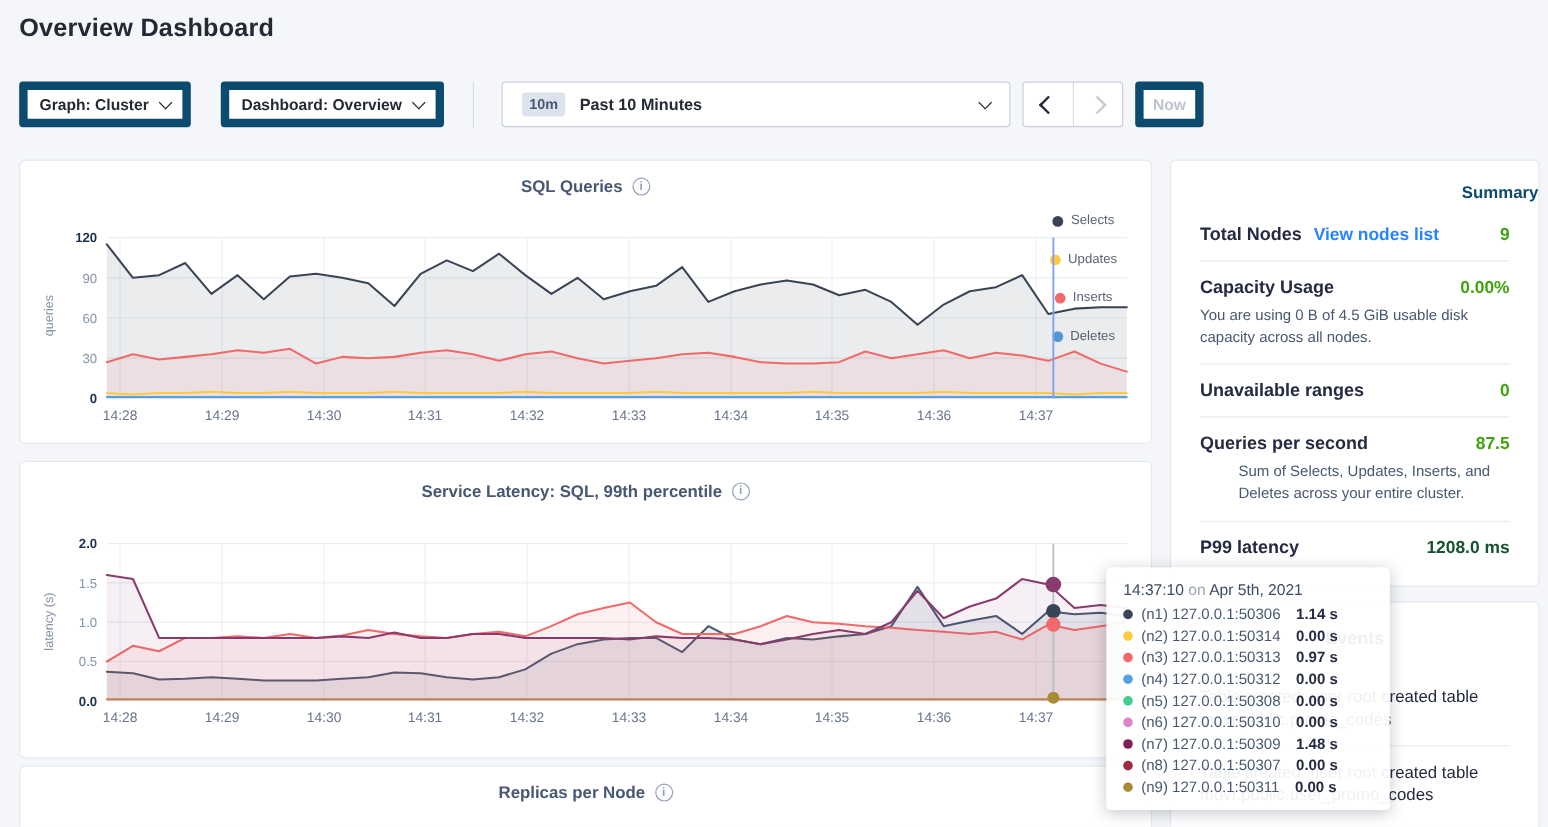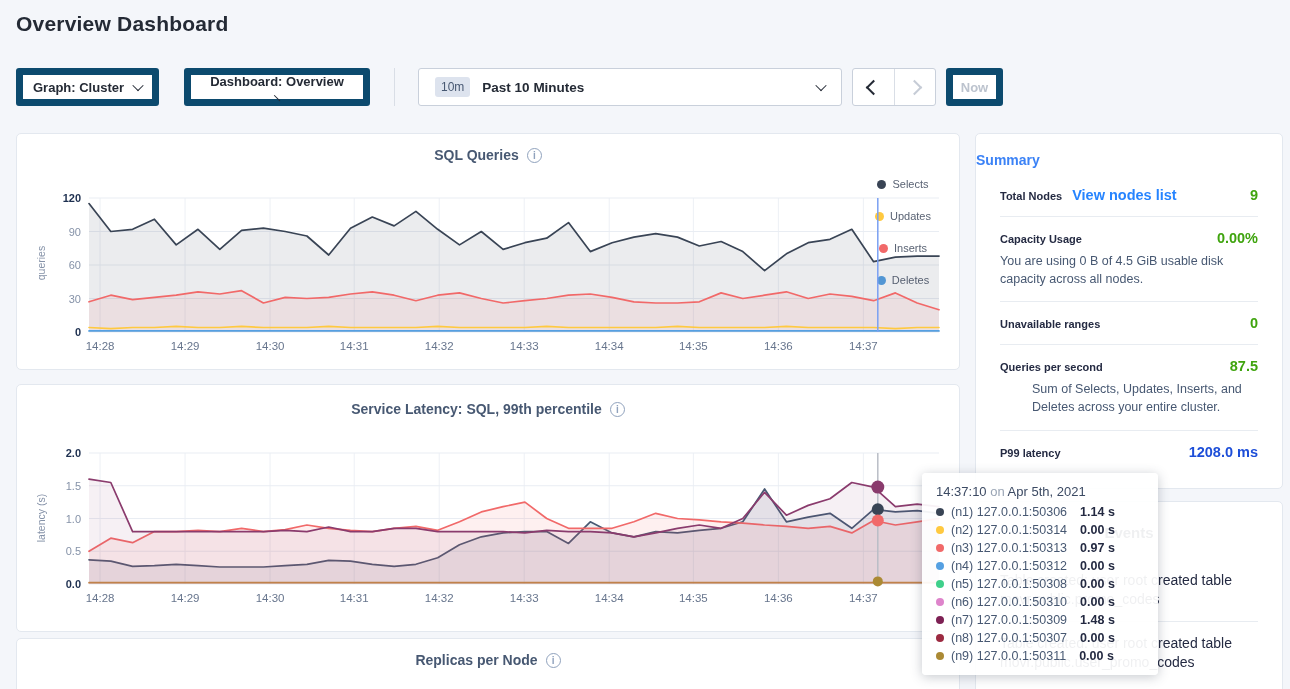--- a/index.html
+++ b/index.html
@@ -9,44 +9,44 @@
   
   .btn{position:absolute;top:68px;height:38px;background:#fff;border:7px solid #0c4a6e;border-radius:3px;
        display:flex;align-items:center;justify-content:center;gap:10px;font-size:13px;font-weight:bold;color:#242a35;box-sizing:border-box;cursor:pointer;}
   .chev{display:inline-block;width:7px;height:7px;border-right:1.6px solid #242a35;border-bottom:1.6px solid #242a35;}
   .chev-down{transform:rotate(45deg) translate(-1px,-1px);}
   .chev-left{transform:rotate(135deg);width:9px;height:9px;border-width:2.2px;}
   .chev-right{transform:rotate(-45deg);width:9px;height:9px;border-width:2.2px;border-color:#c6ccd6;}
   .toolbar-divider{position:absolute;left:394px;top:68px;width:1px;height:38px;background:#d9dee6;}
   .timesel{position:absolute;left:418px;top:68px;width:424px;height:38px;background:#fff;border:1px solid #c9d0db;border-radius:3px;
        display:flex;align-items:center;box-sizing:border-box;padding:0 16px;gap:12px;cursor:pointer;}
-  .time-badge{background:#dde3ee;color:#475872;font-size:12px;font-weight:normal;border-radius:3px;padding:3px 6px;}
+  .time-badge{background:#dde3ee;color:#475872;font-size:12px;font-weight:bold;border-radius:3px;padding:3px 6px;}
   .time-label{font-size:13.5px;font-weight:bold;text-align:center;}
   .timesel .chev-down{margin-left:auto;}
   .arrow-group{position:absolute;left:852px;top:68px;width:84px;height:38px;background:#fff;border:1px solid #c9d0db;border-radius:3px;display:flex;box-sizing:border-box;}
   .arrow-cell{flex:1;display:flex;align-items:center;justify-content:center;cursor:pointer;}
   .arrow-cell + .arrow-cell{border-left:1px solid #d9dee6;}
   .now-btn{left:946px;width:57px;color:#bcc3ce;cursor:default;}
   
   .panel{position:absolute;background:#fff;border:1px solid #e3e8ef;border-radius:5px;box-sizing:border-box;}
   .chart-head{position:absolute;left:0;width:100%;display:flex;align-items:center;justify-content:center;gap:8px;font-size:14px;font-weight:bold;color:#475872;}
   .info-icon{width:15px;height:15px;border:1.4px solid #90a2bd;border-radius:50%;display:inline-flex;align-items:center;justify-content:center;
        font-size:10px;font-weight:bold;color:#90a2bd;font-style:normal;box-sizing:border-box;}
   .legend{position:absolute;right:28px;top:44px;display:flex;gap:20px;font-size:11px;color:#5a6374;align-items:center;flex-direction:column;}
   .legend-item{display:flex;align-items:center;gap:6px;}
   .legend-dot{width:9px;height:9px;border-radius:50%;}
   .ylab{position:absolute;width:120px;text-align:center;font-size:10.5px;color:#8592a8;transform:rotate(-90deg);}
   svg text{font-family:"Liberation Sans",sans-serif;}
   
-  .sum-title{text-align:left;font-size:14px;font-weight:bold;color:#3b82f6;padding-top:18px;}
+  .sum-title{text-align:right;font-size:14px;font-weight:bold;color:#0c4a6e;padding-top:18px;}
   .sum-rows{padding:6px 24px 0;}
   .sum-row{padding:13px 0;}
   .sum-row + .sum-row{border-top:1px solid #e8ecf1;}
   .sum-row-top{display:flex;align-items:baseline;}
-  .sum-label{font-size:11px;font-weight:bold;color:#242a42;}
+  .sum-label{font-size:15px;font-weight:bold;color:#242a42;}
   .sum-link{font-size:14.5px;font-weight:bold;margin-left:10px;cursor:pointer;text-align:right;}
   .sum-value{margin-left:auto;font-size:14.5px;font-weight:bold;}
   .sum-desc{font-size:12.5px;color:#475872;line-height:1.45;margin-top:6px;}
   
   .ev-title{text-align:center;font-size:15px;font-weight:bold;color:#242a42;padding-top:22px;}
   .ev-items{padding:18px 24px 0;}
   .ev-item{font-size:14px;color:#242a42;line-height:1.35;padding:12px 0;}
   .ev-item + .ev-item{border-top:1px solid #e8ecf1;}
   
   .tooltip{position:absolute;left:922px;top:473px;width:236px;background:rgba(255,255,255,0.93);border-radius:4px;
@@ -63,21 +63,21 @@
 
 <div class="stage">
 
   <div class="page-title">Overview Dashboard</div>
 
   <div class="btn" style="left:16px;width:143px;">
     <span>Graph: Cluster</span>
     <i class="chev chev-down"></i>
   </div>
 
-  <div class="btn" style="left:184px;width:186px;flex-direction:column;">
+  <div class="btn" style="left:184px;width:186px;">
     <span>Dashboard: Overview</span>
     <i class="chev chev-down"></i>
   </div>
 
   <div class="toolbar-divider"></div>
 
   <div class="timesel">
     <span class="time-badge">10m</span>
     <span class="time-label">Past 10 Minutes</span>
     <i class="chev chev-down"></i>
@@ -257,21 +257,21 @@
 
       <span class="sum-value" style="color: rgb(63, 164, 14);">87.5</span>
     </div>
     <div class="sum-desc" style="display: block; margin-left: 32px;">Sum of Selects, Updates, Inserts, and Deletes across your entire cluster.</div>
   </div>
 
   <div class="sum-row">
     <div class="sum-row-top">
       <span class="sum-label">P99 latency</span>
 
-      <span class="sum-value" style="color: #1d4ed8; text-align: center;">1208.0 ms</span>
+      <span class="sum-value" style="color: #14532d; text-align: center;">1208.0 ms</span>
     </div>
 
   </div>
 </div>
   </div>
 
   <div class="panel" style="left:975px;top:501px;width:308px;height:270px;">
     <div class="ev-title">Events</div>
     <div class="ev-items" id="event-items">
   <div class="ev-item">Table created: user root created table movr.public.promo_codes</div>

